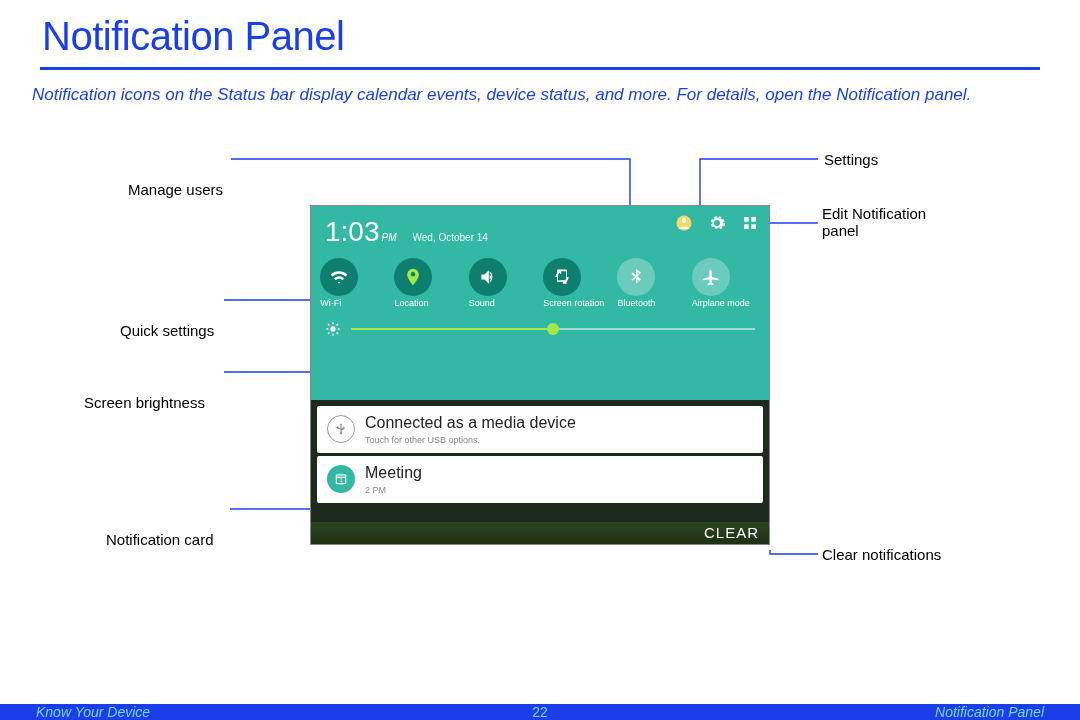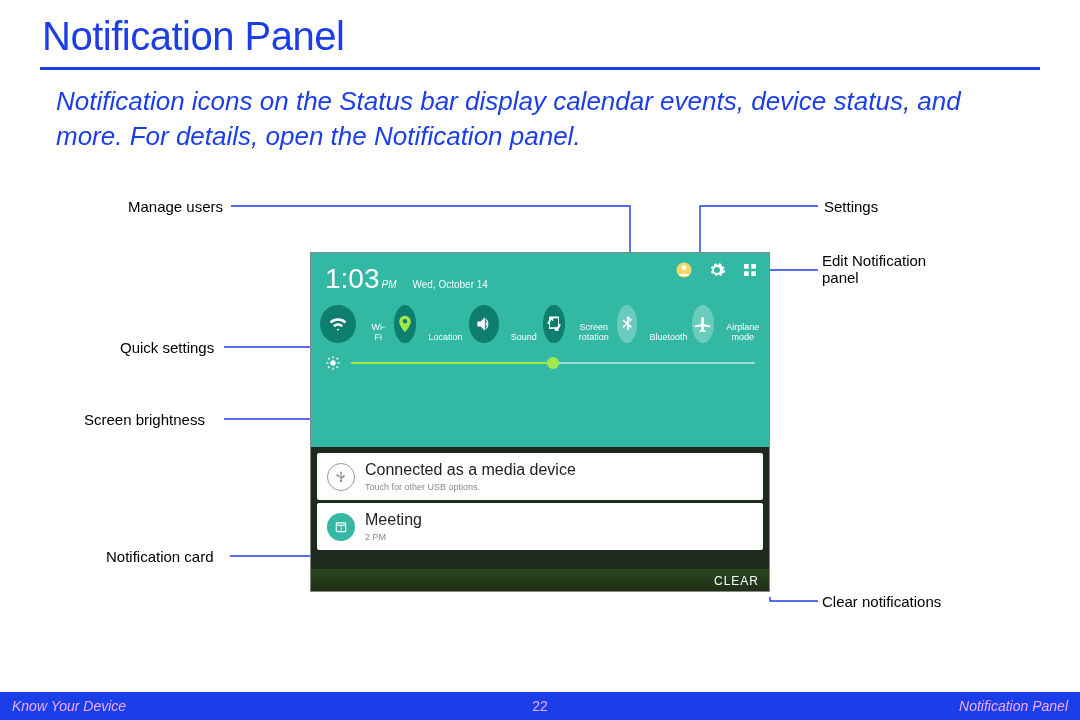--- a/index.html
+++ b/index.html
@@ -18,23 +18,23 @@
     letter-spacing: -0.5px;
   }
   .hr {
     height: 3px;
     background: #1a3ee8;
     margin: 0 40px 14px 40px;
   }
   .intro {
     color: #1a3ee8;
     font-style: italic;
-    font-size: 26px;
+    font-size: 17px;
     line-height: 1.35;
-    padding: 0 50px 20px 56px;
+    padding: 0 50px 20px 32px;
     font-weight: 400;
   }
   .diagram-area {
     position: relative;
     height: 470px;
   }
   
   .device {
     position: absolute;
     left: 310px; top: 78px;
@@ -49,49 +49,49 @@
     position: relative;
     color: #fff;
   }
   .time-row { padding: 10px 12px 0 14px; font-size: 12px; display:flex; align-items:baseline;}
   .time-big { font-size: 28px; font-weight: 300; }
   .time-ampm { font-size: 10px; margin-left: 2px; font-style: italic;}
   .time-date { font-size: 10px; margin-left: 16px; opacity: 0.95;}
   .top-icons { position:absolute; right:10px; top:8px; display:flex; gap:15px; align-items:center;}
   .ticon { width:18px; height:18px; display:flex; align-items:center; justify-content:center;}
   .qs-row { display:flex; justify-content:space-around; padding: 10px 6px 0 6px;}
-  .qs { display:flex; align-items:flex-end; gap:12px; width:68px;}
+  .qs { display:flex; flex-direction:column; align-items:flex-start; gap:3px; width:68px;}
   .qs .circle { width:38px; height:38px; border-radius:50%; background:#1c9484; display:flex; align-items:center; justify-content:center;}
   .qs .circle.active { background:#0e7f6f; }
   .qs .circle.inactive { background: rgba(255,255,255,0.28); }
   .qs-label { font-size:9px; color:#fff; text-align:center; line-height:1.1;}
   .bright-row { display:flex; align-items:center; padding: 12px 14px 0 14px; gap:10px;}
   .bright-row .bicon { width:16px; height:16px;}
   .slider { flex:1; height:2px; background: rgba(255,255,255,0.5); position:relative;}
   .slider .fill { position:absolute; left:0; top:0; height:2px; width:50%; background:#a2e84b;}
   .slider .thumb { position:absolute; left:50%; top:-5px; width:12px; height:12px; border-radius:50%; background:#a2e84b; transform:translateX(-50%);}
   .notif-cards { padding: 3px; background: transparent;}
   .card { background:#fff; border-radius:2px; margin:3px 3px; padding:8px 10px; display:flex; align-items:center; gap:10px;}
   .card .nicon { width:28px; height:28px; display:flex; align-items:center; justify-content:center;}
   .card .ntext .ntitle { font-size:16px; color:#222;}
   .card .ntext .nsub { font-size:9px; color:#888; margin-top:3px;}
   .nicon.round { border-radius:50%; background:#33b8a3;}
   .nicon.ring { border-radius:50%; border:1px solid #999;}
   .clear-row { text-align:right; padding:2px 10px 0 0; }
-  .clear-row span { color:#fff; font-size:12px; letter-spacing:1px;}
+  .clear-row span { color:#fff; font-size:15px; letter-spacing:1px;}
   .grass { position:absolute; bottom:0; left:0; right:0; height:22px; background: linear-gradient(#2a4520,#1e3016);}
   
   .callout { position:absolute; font-size:15px; color:#000;}
-  .callout.left { text-align:left; }
+  .callout.left { text-align:left;margin-top:30px; }
   .callout.right { text-align:left; }
   
   svg.leads { position:absolute; left:0; top:0; width:100%; height:100%; pointer-events:none;}
   svg.leads line, svg.leads polyline { stroke:#1a3ee8; stroke-width:1.4; fill:none; }
   
-  .footer { position:absolute; bottom:0; left:0; right:0; height:28px; background:#1a3ee8; color:#f0abfc; font-style:italic; font-size:14px; display:flex; align-items:center; justify-content:space-between; padding:0 12px;}
+  .footer { position:absolute; bottom:0; left:0; right:0; height:16px; background:#1a3ee8; color:#7dd3fc; font-style:italic; font-size:14px; display:flex; align-items:center; justify-content:space-between; padding:0 36px;}
   .footer .center { position:absolute; left:50%; transform:translateX(-50%); font-style:normal;}
 </style>
 </head>
 <body>
 
 <div class="page-title">Notification Panel</div>
 <div class="hr"></div>
 <div class="intro">Notification icons on the Status bar display calendar events, device status, and more. For details, open the Notification panel.</div>
 
 <div class="diagram-area">

